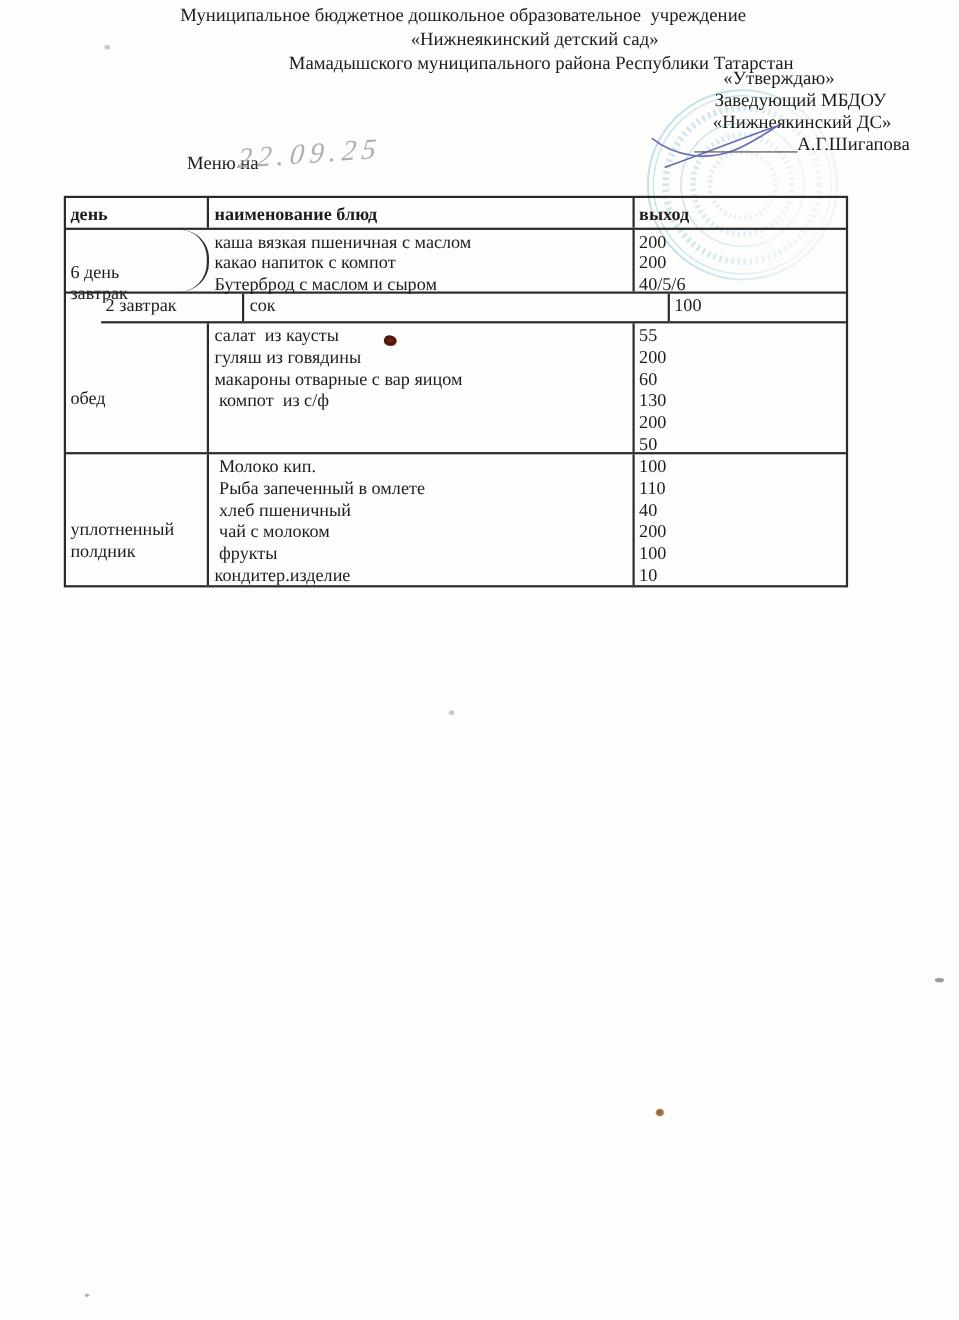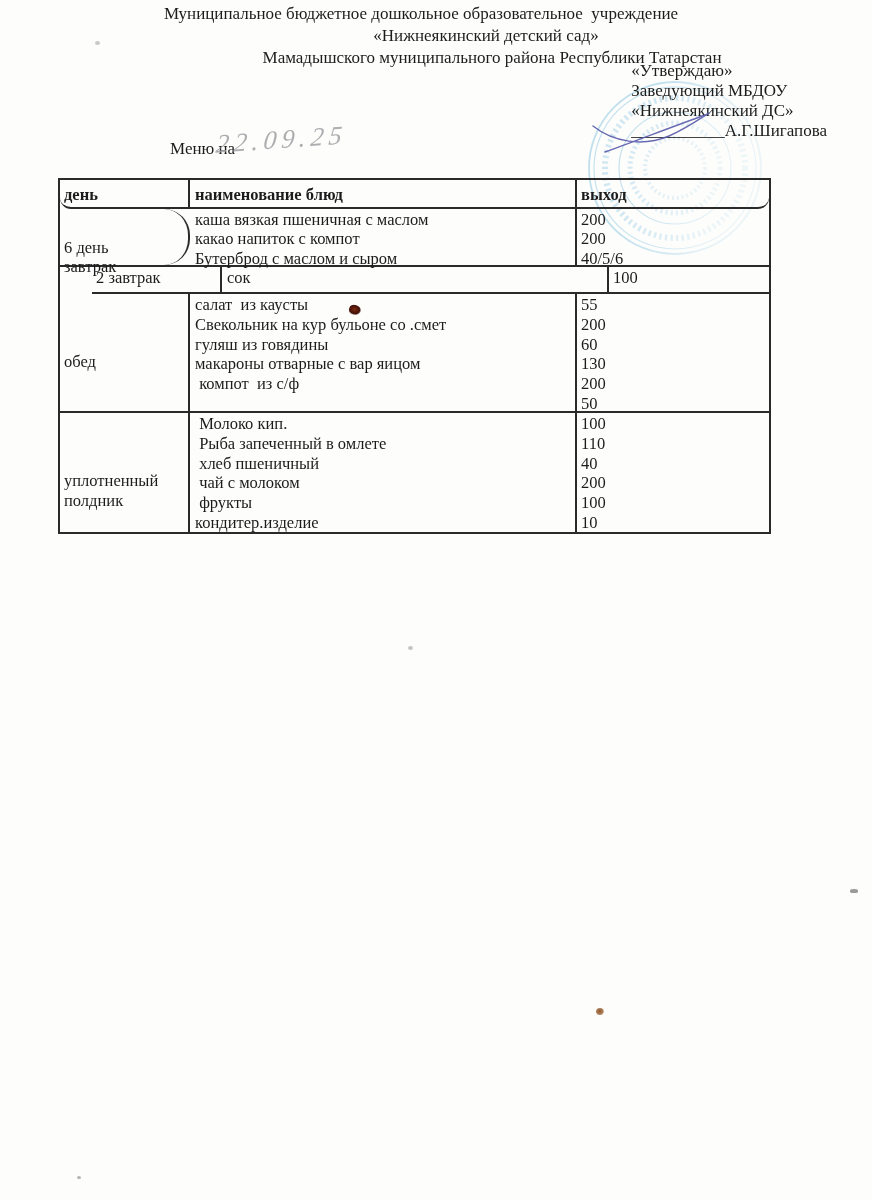--- a/index.html
+++ b/index.html
@@ -8,21 +8,21 @@
     width:872px; height:1200px;
     background:#fdfdfc;
     font-family:"Liberation Serif","DejaVu Serif",serif;
     color:#1c1c1c;
     overflow:hidden;
   }
   .abs { position:absolute; }
   .hline { white-space:pre-wrap; font-size:17px; line-height:21px; text-align:center; }
   .approval {
     position:absolute; top:61px; right:45px;
-    text-align:left; font-size:17px; line-height:20px;
+    text-align:center; font-size:17px; line-height:20px;
   }
   .approval .l1 { padding-right:42px; }
   .approval .l2 { padding-right:3px; }
   .sign-row { white-space:pre; }
   .menu-label { position:absolute; left:170px; top:139px; font-size:17px; }
   .hand-date {
     position:absolute; left:216px; top:125px;
     font-size:26px; font-style:italic;
     color:#a3a0a4; letter-spacing:5px;
     transform:rotate(-4deg) skewX(-10deg);
@@ -33,21 +33,21 @@
     position:absolute; left:58px; top:178px; width:713px;
     border:2px solid #2a2a2a;
     box-sizing:border-box;
     font-size:16.5px;
   }
   .t-row { display:flex; border-bottom:2px solid #2a2a2a; box-sizing:border-box; }
   .t-row:last-child { border-bottom:none; }
   .c1 { width:130px; border-right:2px solid #2a2a2a; box-sizing:border-box; padding:1px 2px 0 4px; }
   .c2 { width:387px; border-right:2px solid #2a2a2a; box-sizing:border-box; padding:1px 2px 0 5px; }
   .c3 { flex:1; padding:1px 2px 0 4px; }
-  .hdr { height:29px;border-radius:11px; }
+  .hdr { height:29px; }
   .hdr .c1,.hdr .c2,.hdr .c3 { display:flex; align-items:flex-end; padding-bottom:2px; font-weight:bold; }
   .row-h0 { height:58px; }
   .row-h1 { height:27px;margin-left:32px; }
   .row-big { height:119px; }
   .line { line-height:19.4px; white-space:pre-wrap; }
   .row-big .line { line-height:19.8px; }
   .pad-meal-r0 { padding-top:29px;border-radius:26px; }
   .pad-meal-r2 { padding-top:58px; }
   .pad-meal-r3 { padding-top:58px; }
   
@@ -143,21 +143,20 @@
         <div class="line">100</div>
       </div>
     </div>
 
     <div class="t-row row-big">
       <div class="c1 pad-meal-r2">
         <div class="line">обед</div>
       </div>
       <div class="c2">
         <div class="line">салат  из каусты</div>
-        <div class="line">Свекольник на кур бульоне со .смет</div>
         <div class="line">гуляш из говядины</div>
         <div class="line">макароны отварные с вар яицом</div>
         <div class="line"> компот  из с/ф</div>
       </div>
       <div class="c3">
         <div class="line">55</div>
         <div class="line">200</div>
         <div class="line">60</div>
         <div class="line">130</div>
         <div class="line">200</div>

